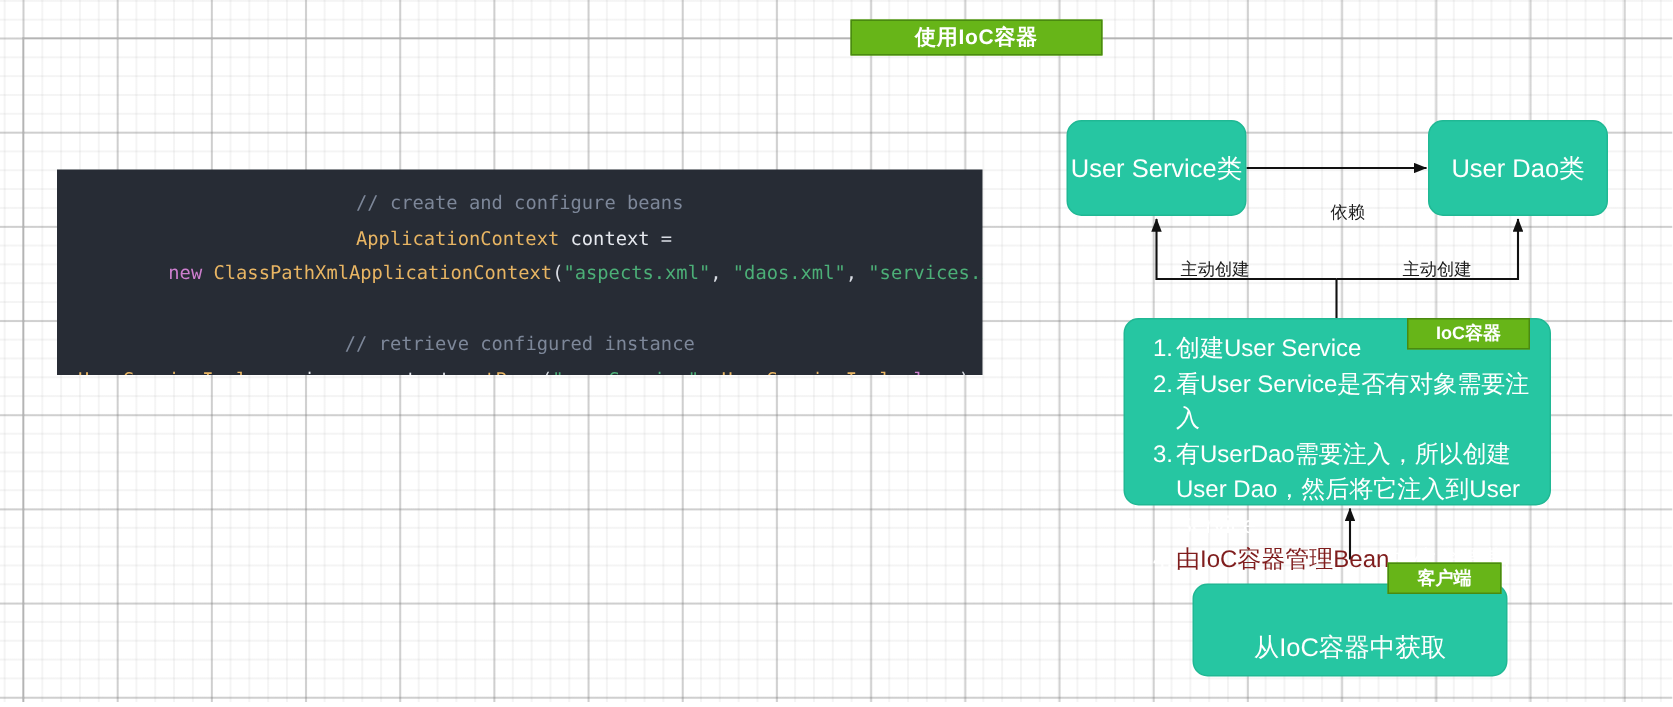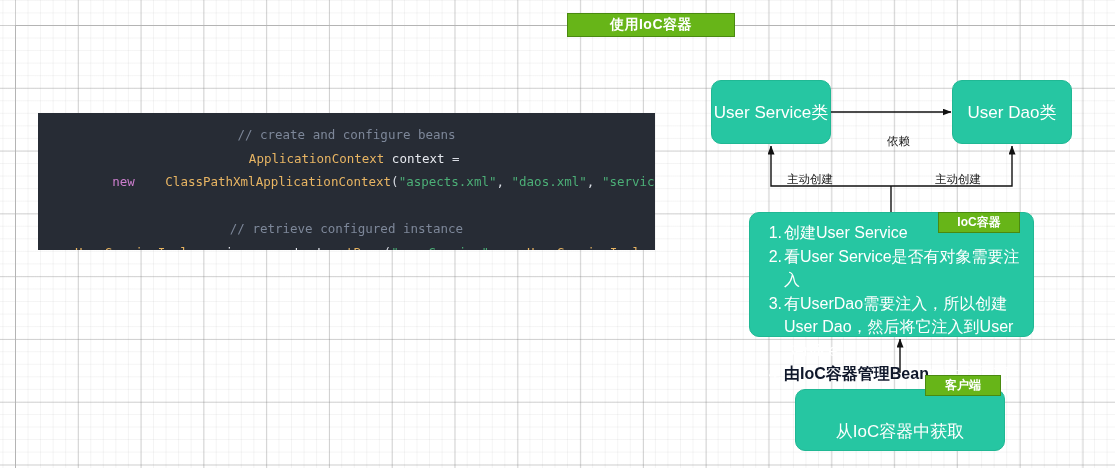--- a/index.html
+++ b/index.html
@@ -59,21 +59,21 @@
     padding: 10px 14px 0 14px;
     font-family: "DejaVu Sans Mono", "Liberation Mono", monospace;
     font-size: 12.5px;
     line-height: 23.5px;
     white-space: pre;
     color: #d8dce3;
     overflow: hidden;
     text-align: center;
   }
   .c-comment { color: #7d8799; }
-  .c-type    { color: #e8b563; margin-left: 23px; }
+  .c-type    { color: #e8b563; }
   .c-var     { color: #e6e9ef; }
   .c-op      { color: #d8dce3; }
   .c-kw      { color: #cd7ece; }
   .c-str     { color: #4caf77; }
   .c-fn      { color: #e8b563; }
   .c-punc    { color: #d8dce3; }
 
   
   .node {
     position: absolute;
@@ -140,22 +140,22 @@
   }
   .ioc-list li::before {
     content: counter(iocitem) ".";
     position: absolute;
     left: -20px;
     width: 18px;
     text-align: right;
     color: #ffffff;
   }
   .hl-red {
-    color: #0f172a;
-    font-weight: bold;
+    color: #7f1d1d;
+    font-weight: normal;
   }
 
   
   #connectors {
     position: absolute;
     left: 0; top: 0;
     width: 1115px; height: 471px;
     pointer-events: none;
   }
   .edge-label {

